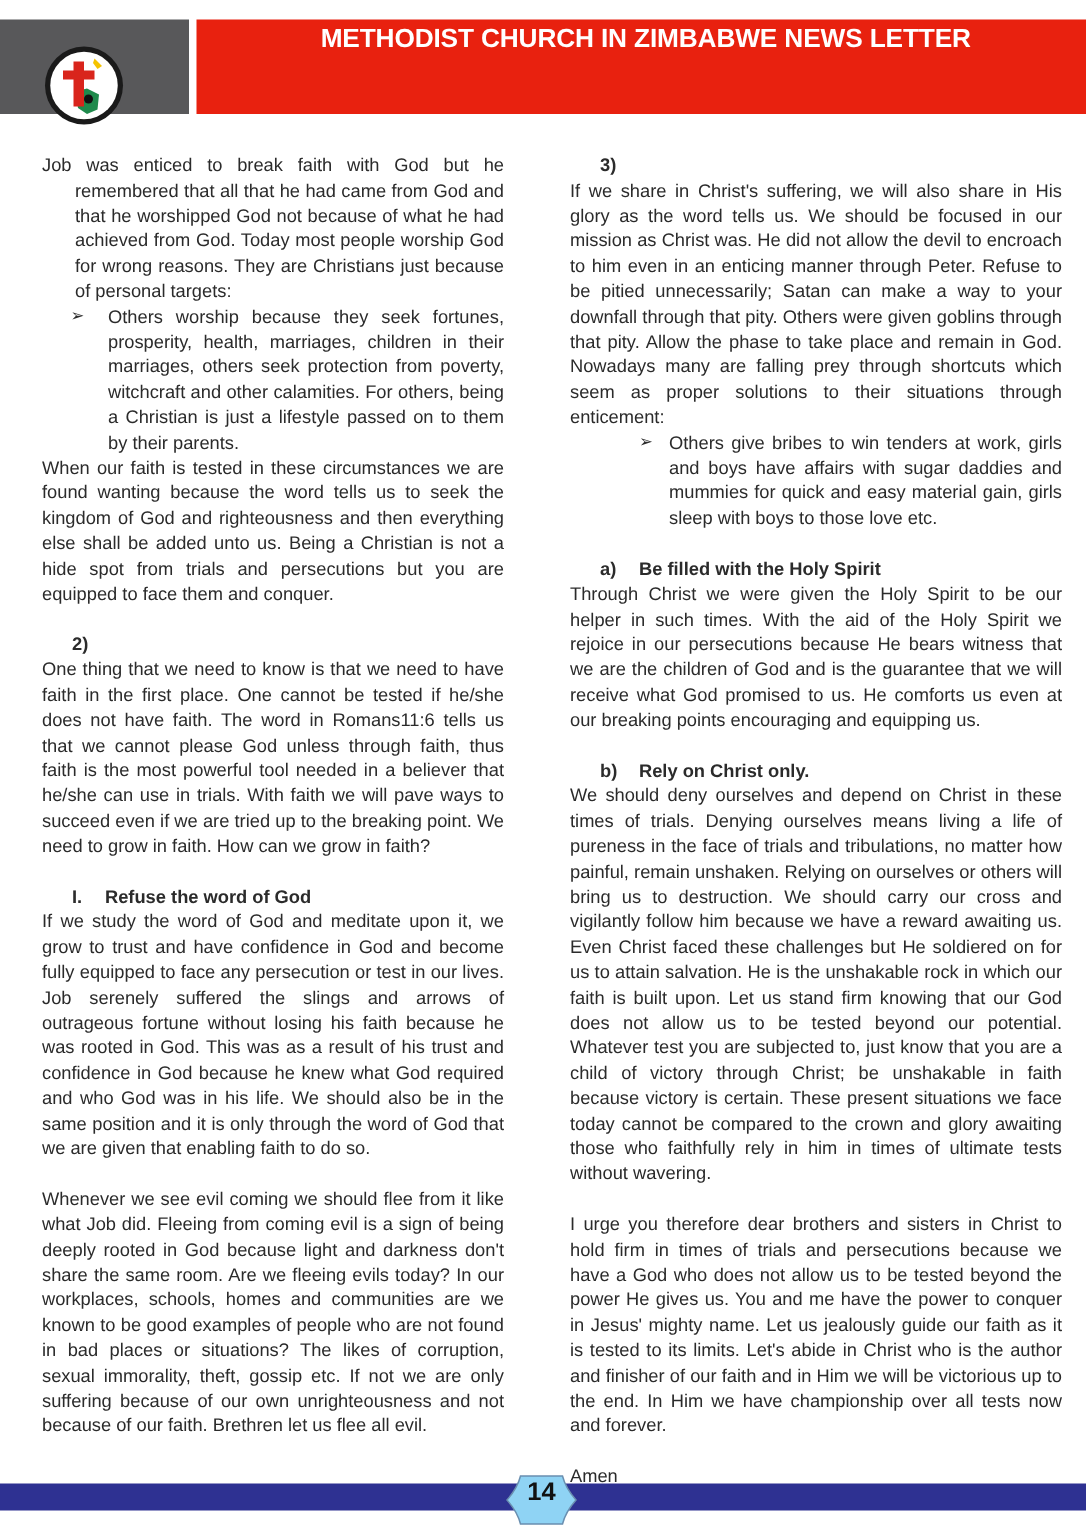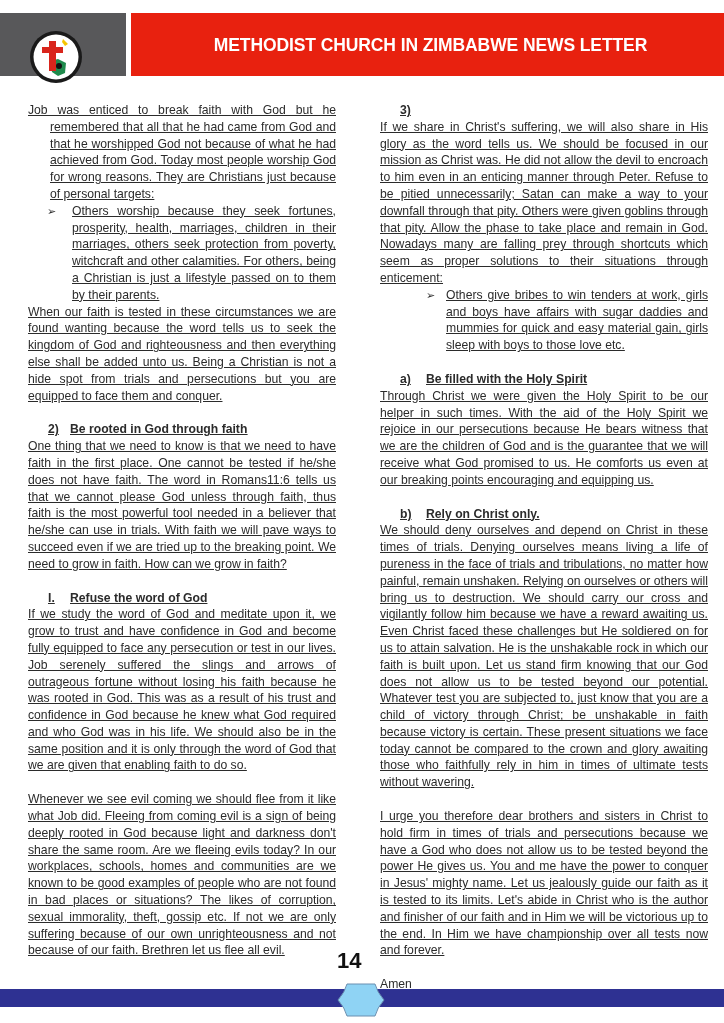--- a/index.html
+++ b/index.html
@@ -1,42 +1,42 @@
 <!DOCTYPE html>
 <html><head>
 <meta charset="utf-8">
 <style>
   html, body { margin: 0; padding: 0; background: #ffffff; }
   body { width: 724px; height: 1023px; position: relative; overflow: hidden;
          font-family: "Liberation Sans", sans-serif; color: #2b2b2b; }
   .header-gray { position: absolute; left: 0; top: 13px; width: 126px; height: 63px; background: #58585a; }
   .logo { position: absolute; left: 28px; top: 16px; width: 56px; height: 56px; }
   .header-red { position: absolute; left: 131px; top: 13px; width: 593px; height: 63px; background: #e8210f;
-                display: flex; align-items: center; justify-content: center; }
+                display: flex; justify-content: center; }
   .header-title { color: #ffffff; font-weight: bold; font-size: 17.5px; letter-spacing: -0.1px; margin-left: 6px; margin-top: 2px; }
 
-  .col { position: absolute; top: 102px; font-size: 12.2px; line-height: 16.8px; text-align: justify; text-decoration: underline; }
+  .col { position: absolute; top: 102px; font-size: 12.2px; line-height: 16.8px; text-align: justify; }
   .col-left { left: 28px; width: 308px; }
   .col-right { left: 380px; width: 328px; }
   .col p { margin: 0; }
   .gap { height: 17px; }
   .hang { text-indent: -22px; padding-left: 44px; }
   .bullet-item { position: relative; padding-left: 44px; }
   .bullet-item .bullet { position: absolute; left: 19px; top: 0; font-size: 11px; }
   .bullet-item-right { position: relative; padding-left: 66px; }
   .bullet-item-right .bullet { position: absolute; left: 46px; top: 0; font-size: 11px; }
   .heading { font-weight: bold; display: flex; text-align: left; }
   .heading .num { display: inline-block; width: 22px; margin-left: 20px; }
   .heading .num-wide { display: inline-block; width: 26px; margin-left: 20px; }
   .underline { text-decoration: underline; }
 
   .footer-bar { position: absolute; left: 0; top: 989px; width: 724px; height: 18px; background: #2e3192; }
   .page-badge { position: absolute; left: 337px; top: 982px; width: 48px; height: 36px; }
-  .page-num { position: absolute; left: 337px; top: 948px; width: 48px; 
-              font-weight: bold; font-size: 22px; color: #111; font-family: "Liberation Sans", sans-serif; }
+  .page-num { position: absolute; left: 337px; top: 985px; width: 48px; text-align: center;
+              font-weight: bold; font-size: 17px; color: #111; font-family: "Liberation Sans", sans-serif; }
 </style>
 </head>
 <body>
 
 <div class="header-gray">
   <svg class="logo" viewBox="0 0 56 56">
     <circle cx="28" cy="28" r="26" fill="#1a1a1a"></circle>
     <circle cx="28" cy="28" r="22.5" fill="#ffffff"></circle>
     <path d="M22 32 L30 30 L38 34 L37 44 L30 47 L24 43 Z" fill="#1f8a4c"></path>
     <circle cx="31" cy="37" r="3" fill="#111"></circle>
@@ -52,21 +52,20 @@
 <div class="col col-left">
   <p class="hang" style="padding-left:44px;text-indent:-22px;margin-left:-22px;">Job was enticed to break faith with God but he remembered that all that he had came from God and that he worshipped God not because of what he had achieved from God. Today most people worship God for wrong reasons. They are Christians just because of personal targets:</p>
   <div class="bullet-item">
     <span class="bullet">➢</span>
     <p>Others worship because they seek fortunes, prosperity, health, marriages, children in their marriages,  others seek protection from poverty, witchcraft and other calamities. For others, being a Christian is just a lifestyle passed on to them by their parents.</p>
   </div>
   <p>When our faith is tested in these circumstances we are found wanting because the word tells us to seek the kingdom of God and righteousness and then everything else shall be added unto us. Being a Christian is not a hide spot from trials and persecutions but you are equipped to face them and conquer.</p>
   <div class="gap"></div>
   <div class="heading">
     <span class="num">2)</span>
-    <span class="underline">Be rooted in God through faith</span>
   </div>
   <p>One thing that we need to know is that we need to have faith in the first place. One cannot be tested if he/she does not have faith. The word in Romans11:6 tells us that we cannot please God unless through faith, thus faith is the most powerful tool needed in a believer that he/she can use in trials. With faith we will pave ways to succeed even if we are tried up to the breaking point. We need to grow in faith. How can we grow in faith?</p>
   <div class="gap"></div>
   <div class="heading">
     <span class="num">I.</span>
     <span>Refuse the word of God</span>
   </div>
   <p>If we study the word of God and meditate upon it, we grow to trust and have confidence in God and become fully equipped to face any persecution or test in our lives. Job serenely suffered the slings and arrows of outrageous fortune without losing his faith because he was rooted in God. This was as a result of his trust and confidence in God because he knew what God required and who God was in his life. We should also be in the same position and it is only through the word of God that we are given that enabling faith to do so.</p>
   <div class="gap"></div>
   <p>Whenever we see evil coming we should flee from it like what Job did. Fleeing from coming evil is a sign of being deeply rooted in God because light and darkness don't share the same room. Are we fleeing evils today? In our workplaces, schools, homes and communities are we known to be good examples of people who are not found in bad places or situations? The likes of corruption, sexual immorality, theft, gossip etc. If not we are only suffering because of our own unrighteousness and not because of our faith. Brethren let us flee all evil.</p>

